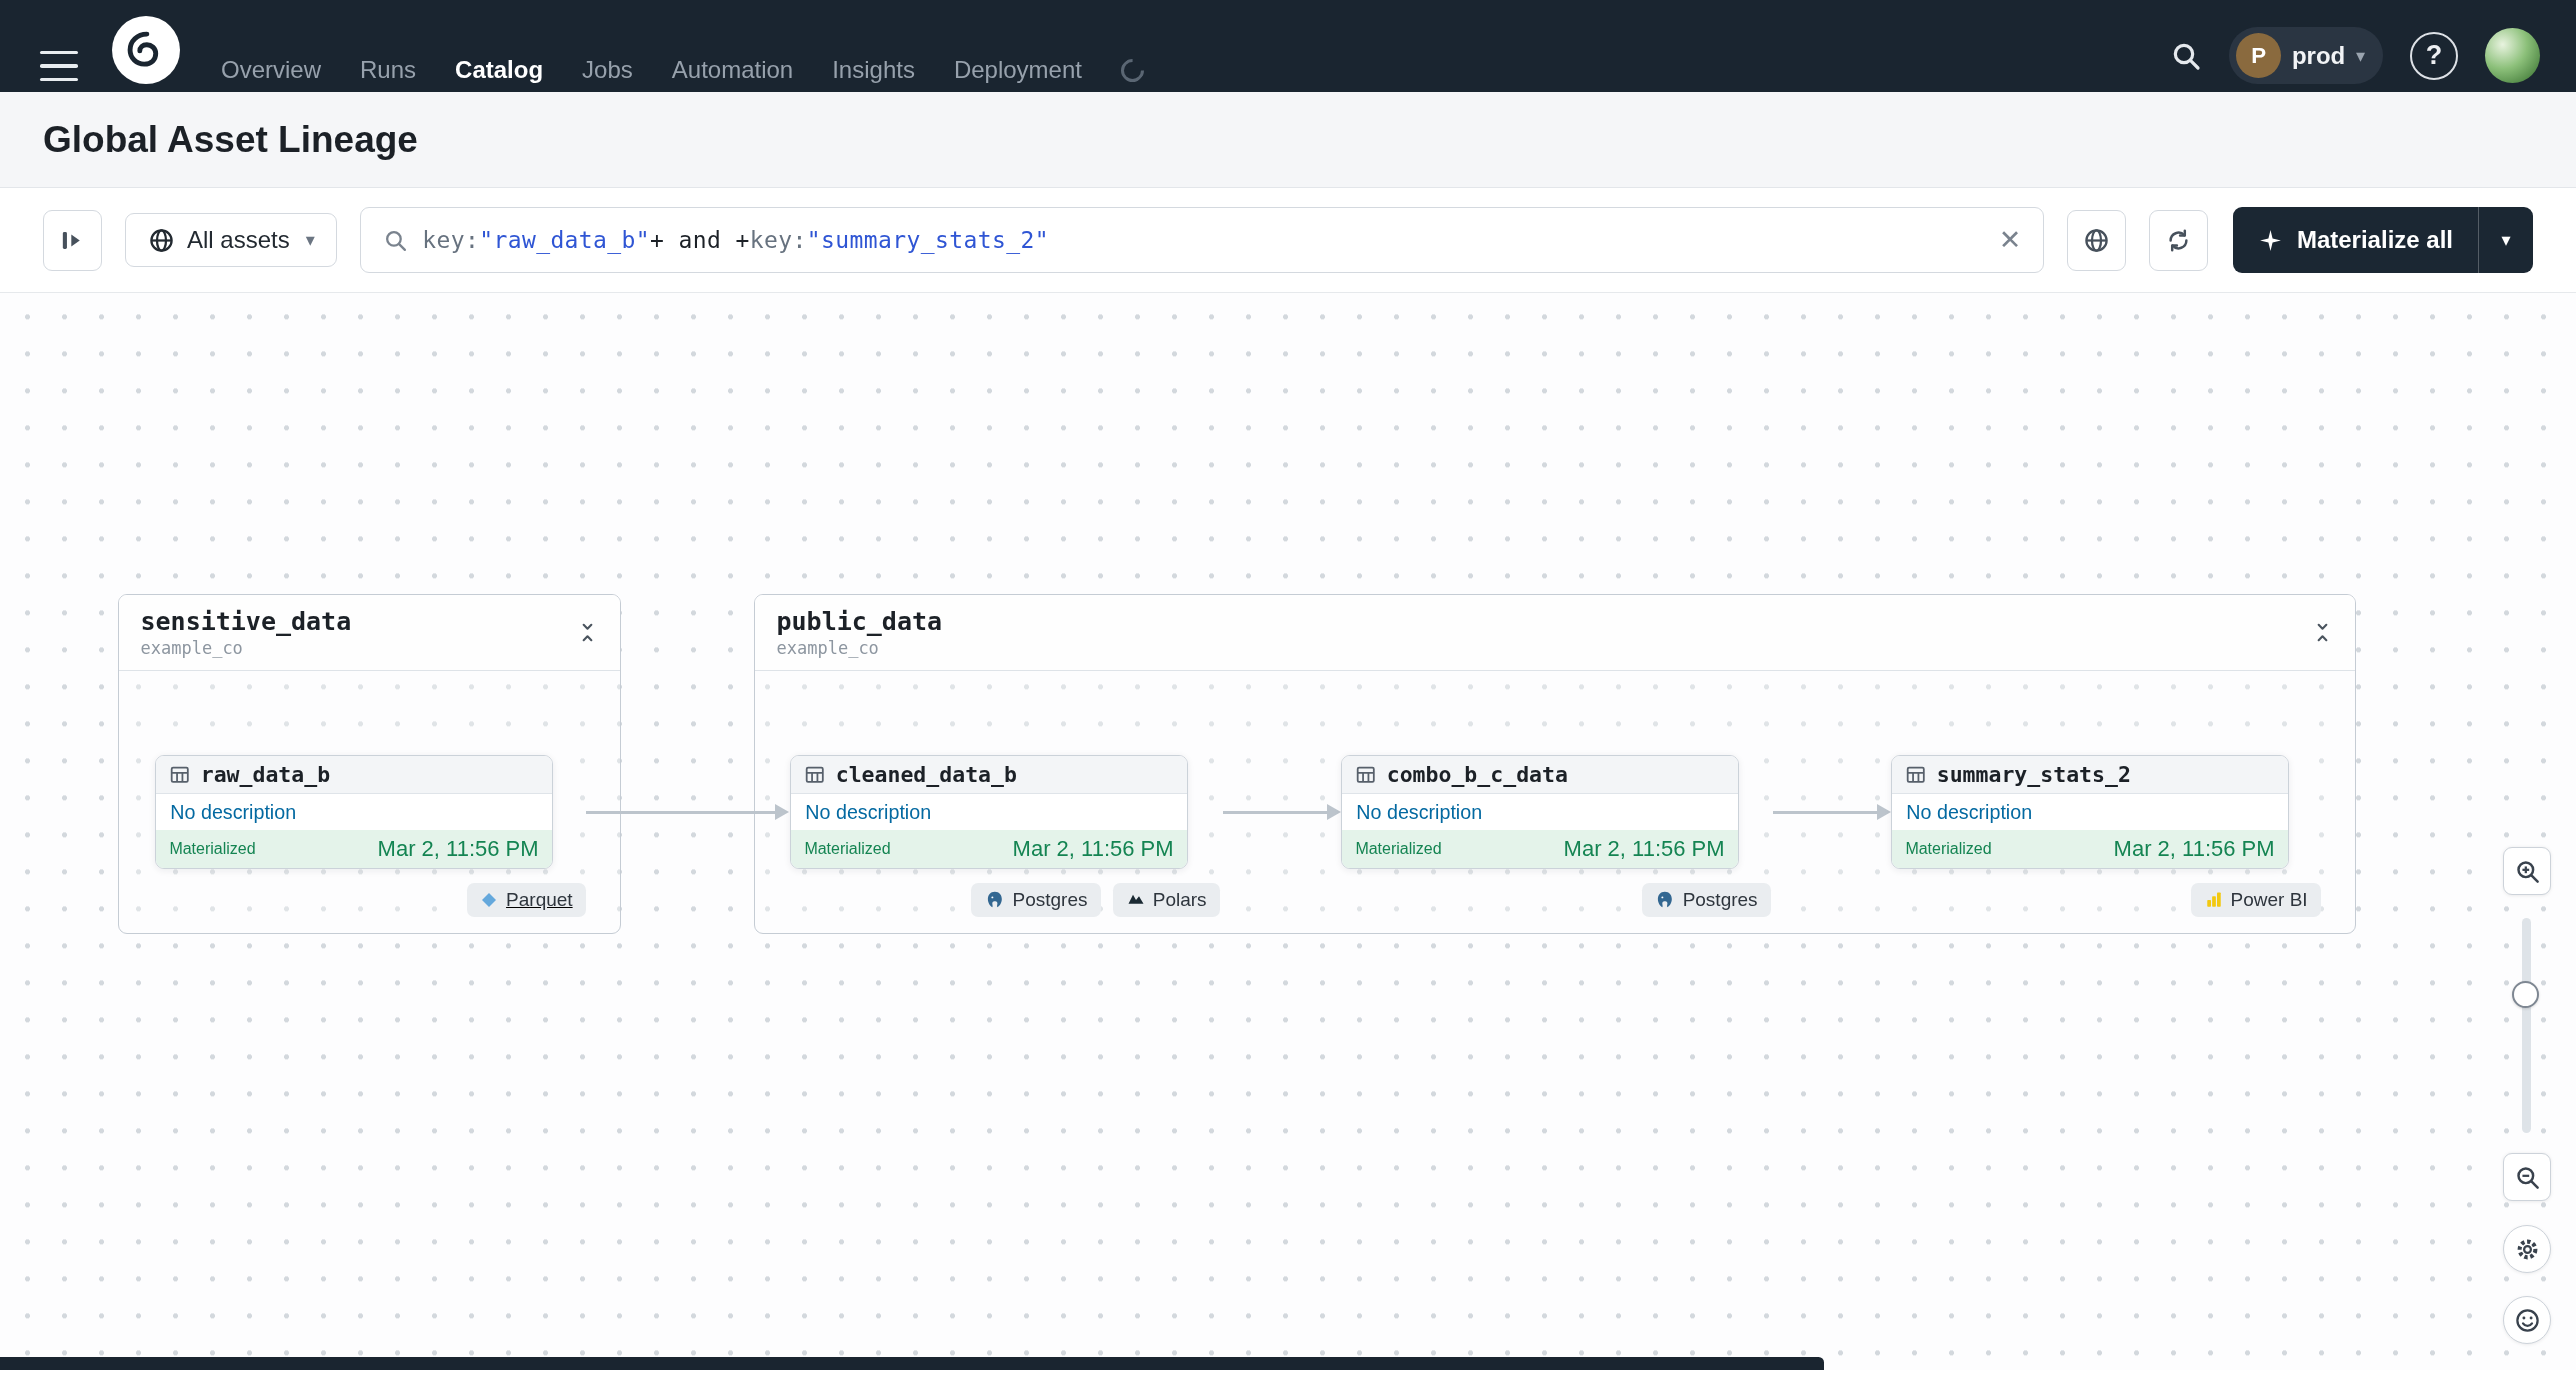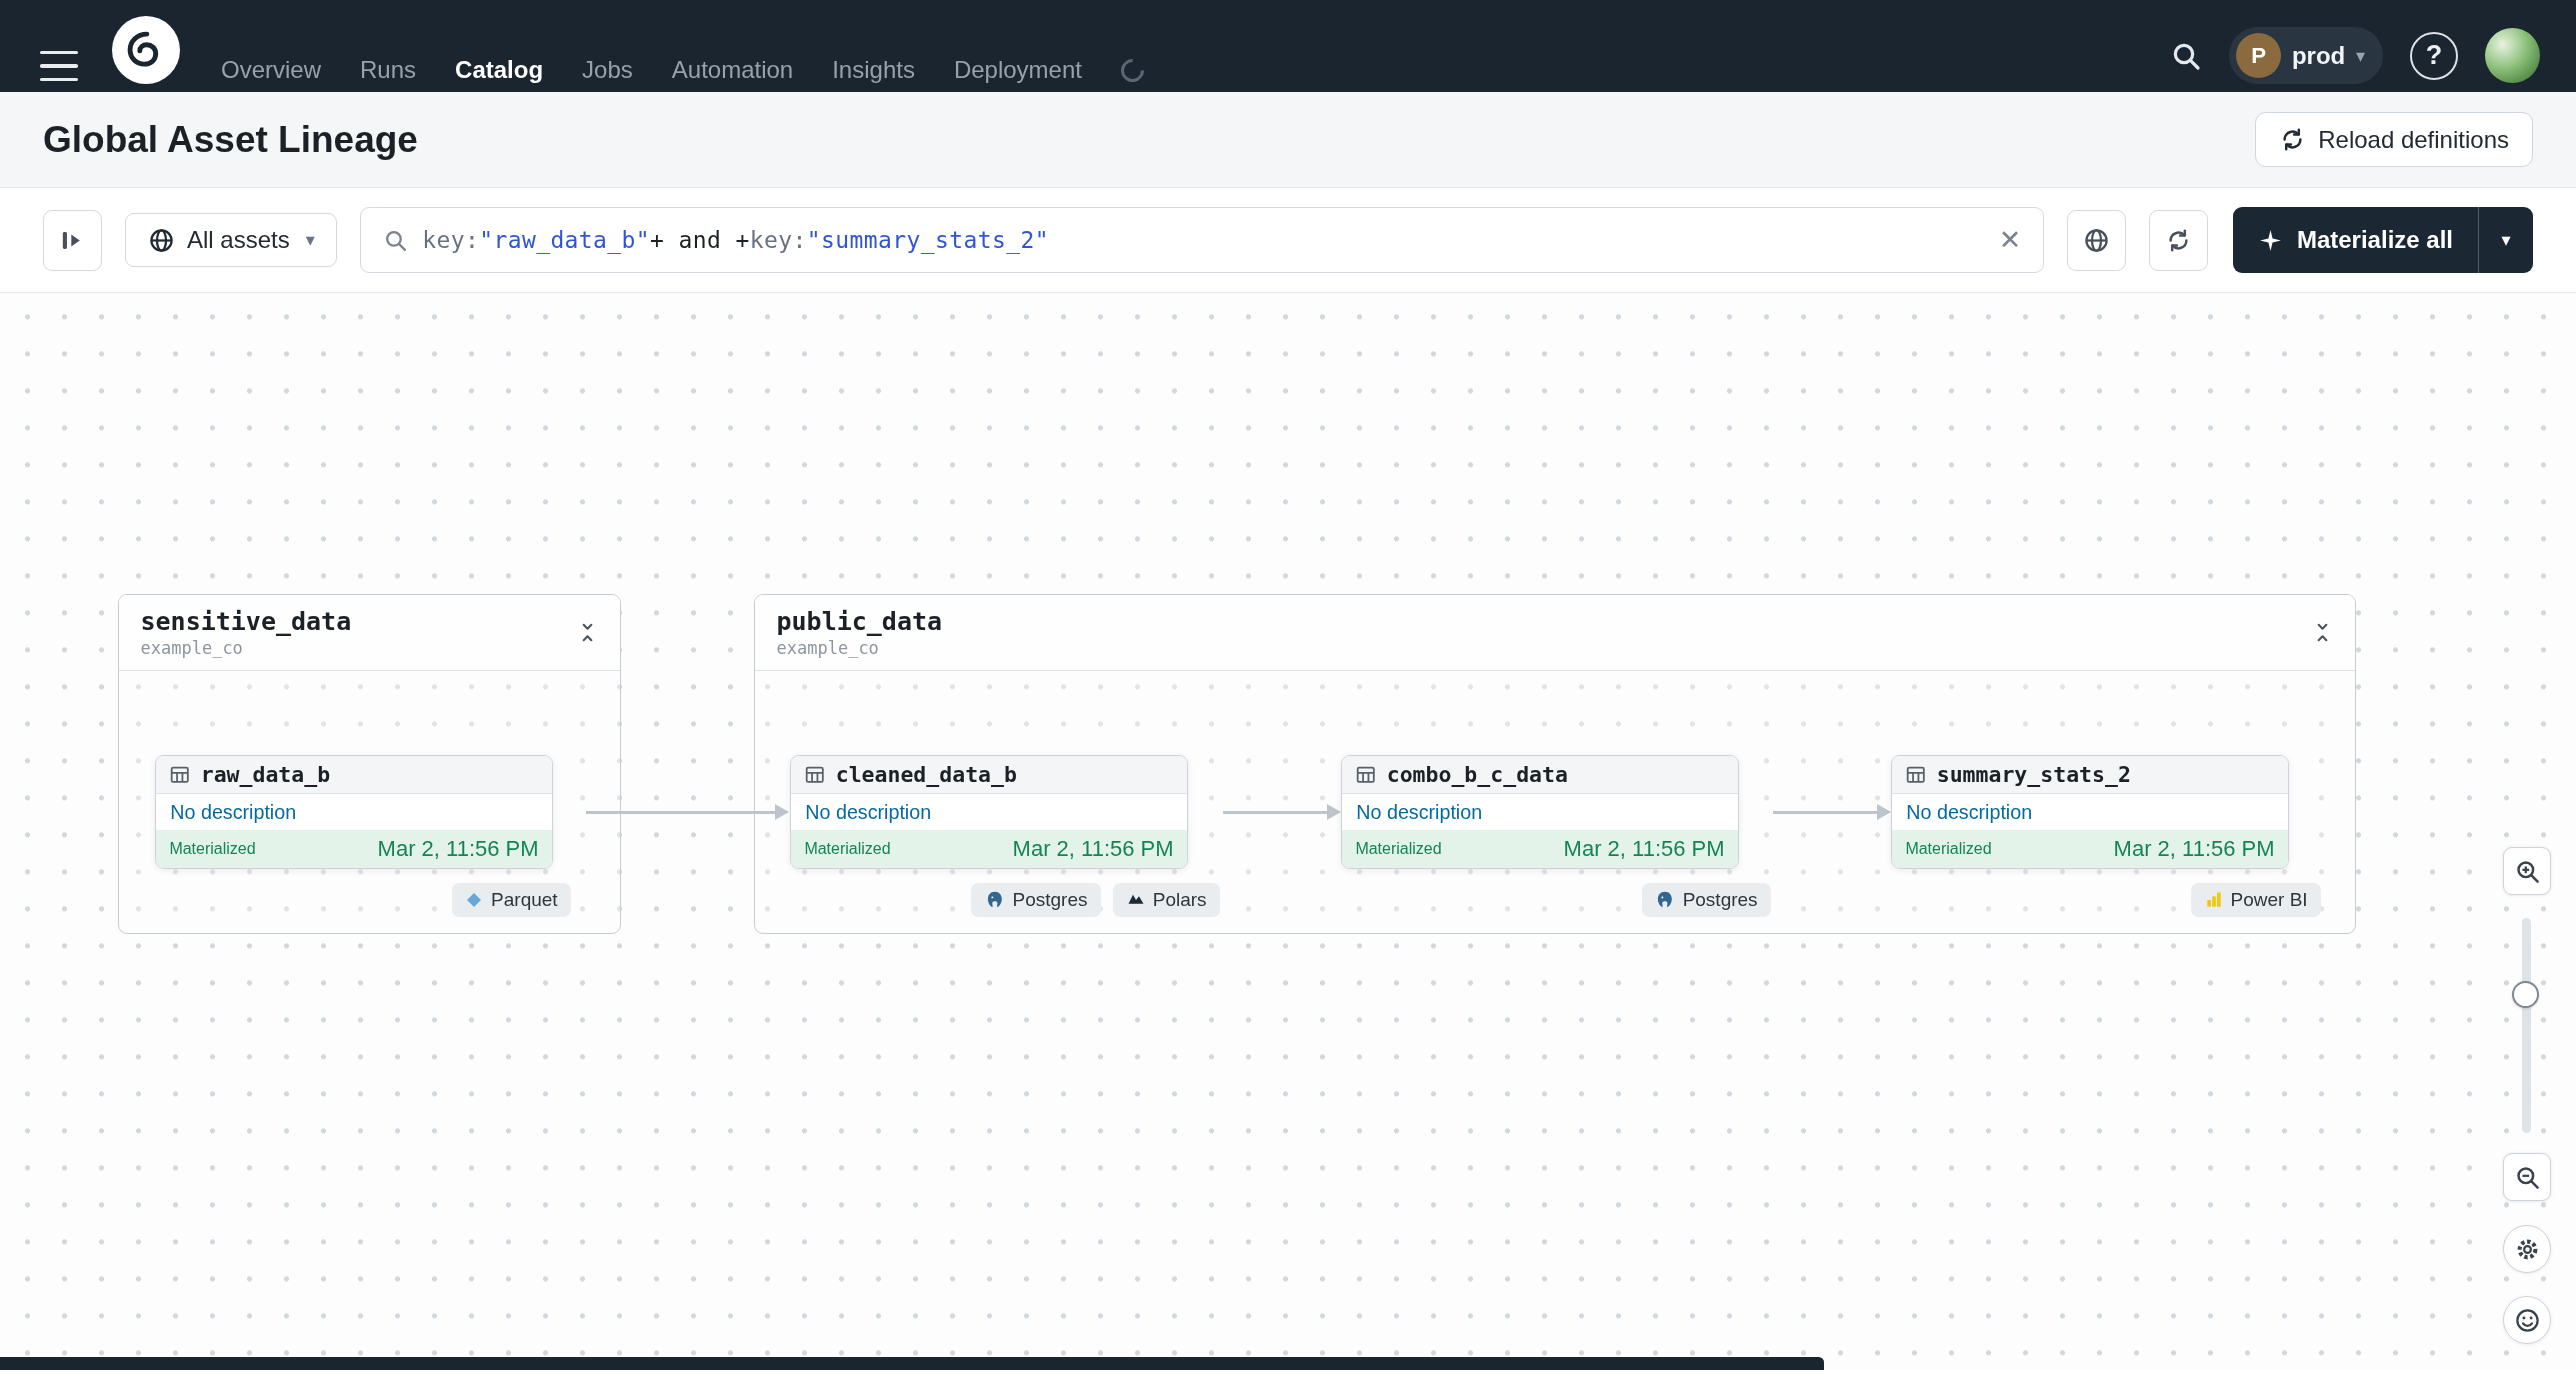--- a/index.html
+++ b/index.html
@@ -99,21 +99,21 @@
   .edge { position:absolute; top:518px; height:2.7px; background:#BCC4CC; }
   .edge::after { content:""; position:absolute; right:-13.4px; top:-7.2px; width:0; height:0;
     border-left:14.3px solid #BCC4CC; border-top:8px solid transparent;
     border-bottom:8px solid transparent; }
   .edge-1 { left:586px; width:190px; }
   .edge-2 { left:1223px; width:105px; }
   .edge-3 { left:1773px; width:105px; }
 
   .badge-row { position:absolute; top:590px; width:430px; display:flex; gap:12.5px;
     justify-content:flex-end; }
-  .br-0 { left:141px; } .br-1 { left:790px; } .br-2 { left:1341px; } .br-3 { left:1891px; }
+  .br-0 { left:156px;text-decoration:underline; } .br-1 { left:790px; } .br-2 { left:1341px; } .br-3 { left:1891px; }
   .badge { height:34px; background:#EAEDF0; border-radius:7.2px; display:flex;
     align-items:center; gap:8px; padding:0 13.4px; font-size:19px; color:#2E353D; cursor:pointer; }
 
   
   .ctrl { position:absolute; right:25px; width:48px; height:48px; background:#fff;
     border:1.8px solid #CDD3DA; border-radius:9px; color:#39424D; cursor:pointer;
     display:flex; align-items:center; justify-content:center;
     box-shadow:0 0.9px 3.6px rgba(0,0,0,0.08); }
   .ctrl-zoom-in { top:554px; }
   .ctrl-zoom-out { top:860px; }
@@ -168,29 +168,20 @@
     </button>
     <button class="help-btn">
       <span>?</span>
     </button>
     <button class="user-avatar"></button>
   </div>
 </header>
 
 <section class="page-header">
   <h1 class="page-title">Global Asset Lineage</h1>
-  <button class="reload-btn">
-    <svg width="27" height="27" viewBox="0 0 24 24">
-      <path d="M5 12a7 7 0 0 1 12.2-4.6" stroke="#232A31" stroke-width="2.2" fill="none" stroke-linecap="round"></path>
-      <path d="M19 12a7 7 0 0 1-12.2 4.6" stroke="#232A31" stroke-width="2.2" fill="none" stroke-linecap="round"></path>
-      <path d="M17.6 3.4v4.2h-4.2" stroke="#232A31" stroke-width="2.2" fill="none" stroke-linecap="round" stroke-linejoin="round"></path>
-      <path d="M6.4 20.6v-4.2h4.2" stroke="#232A31" stroke-width="2.2" fill="none" stroke-linecap="round" stroke-linejoin="round"></path>
-    </svg>
-    <span>Reload definitions</span>
-  </button>
 </section>
 
 <section class="toolbar">
   <button class="tb-btn tb-square">
     <svg width="29" height="29" viewBox="0 0 24 24">
       <rect x="4" y="5" width="3.4" height="14" rx="1.2" fill="currentColor"></rect>
       <path d="M11 7l7 5-7 5z" fill="currentColor"></path>
     </svg>
   </button>
   <button class="tb-btn scope-btn">

